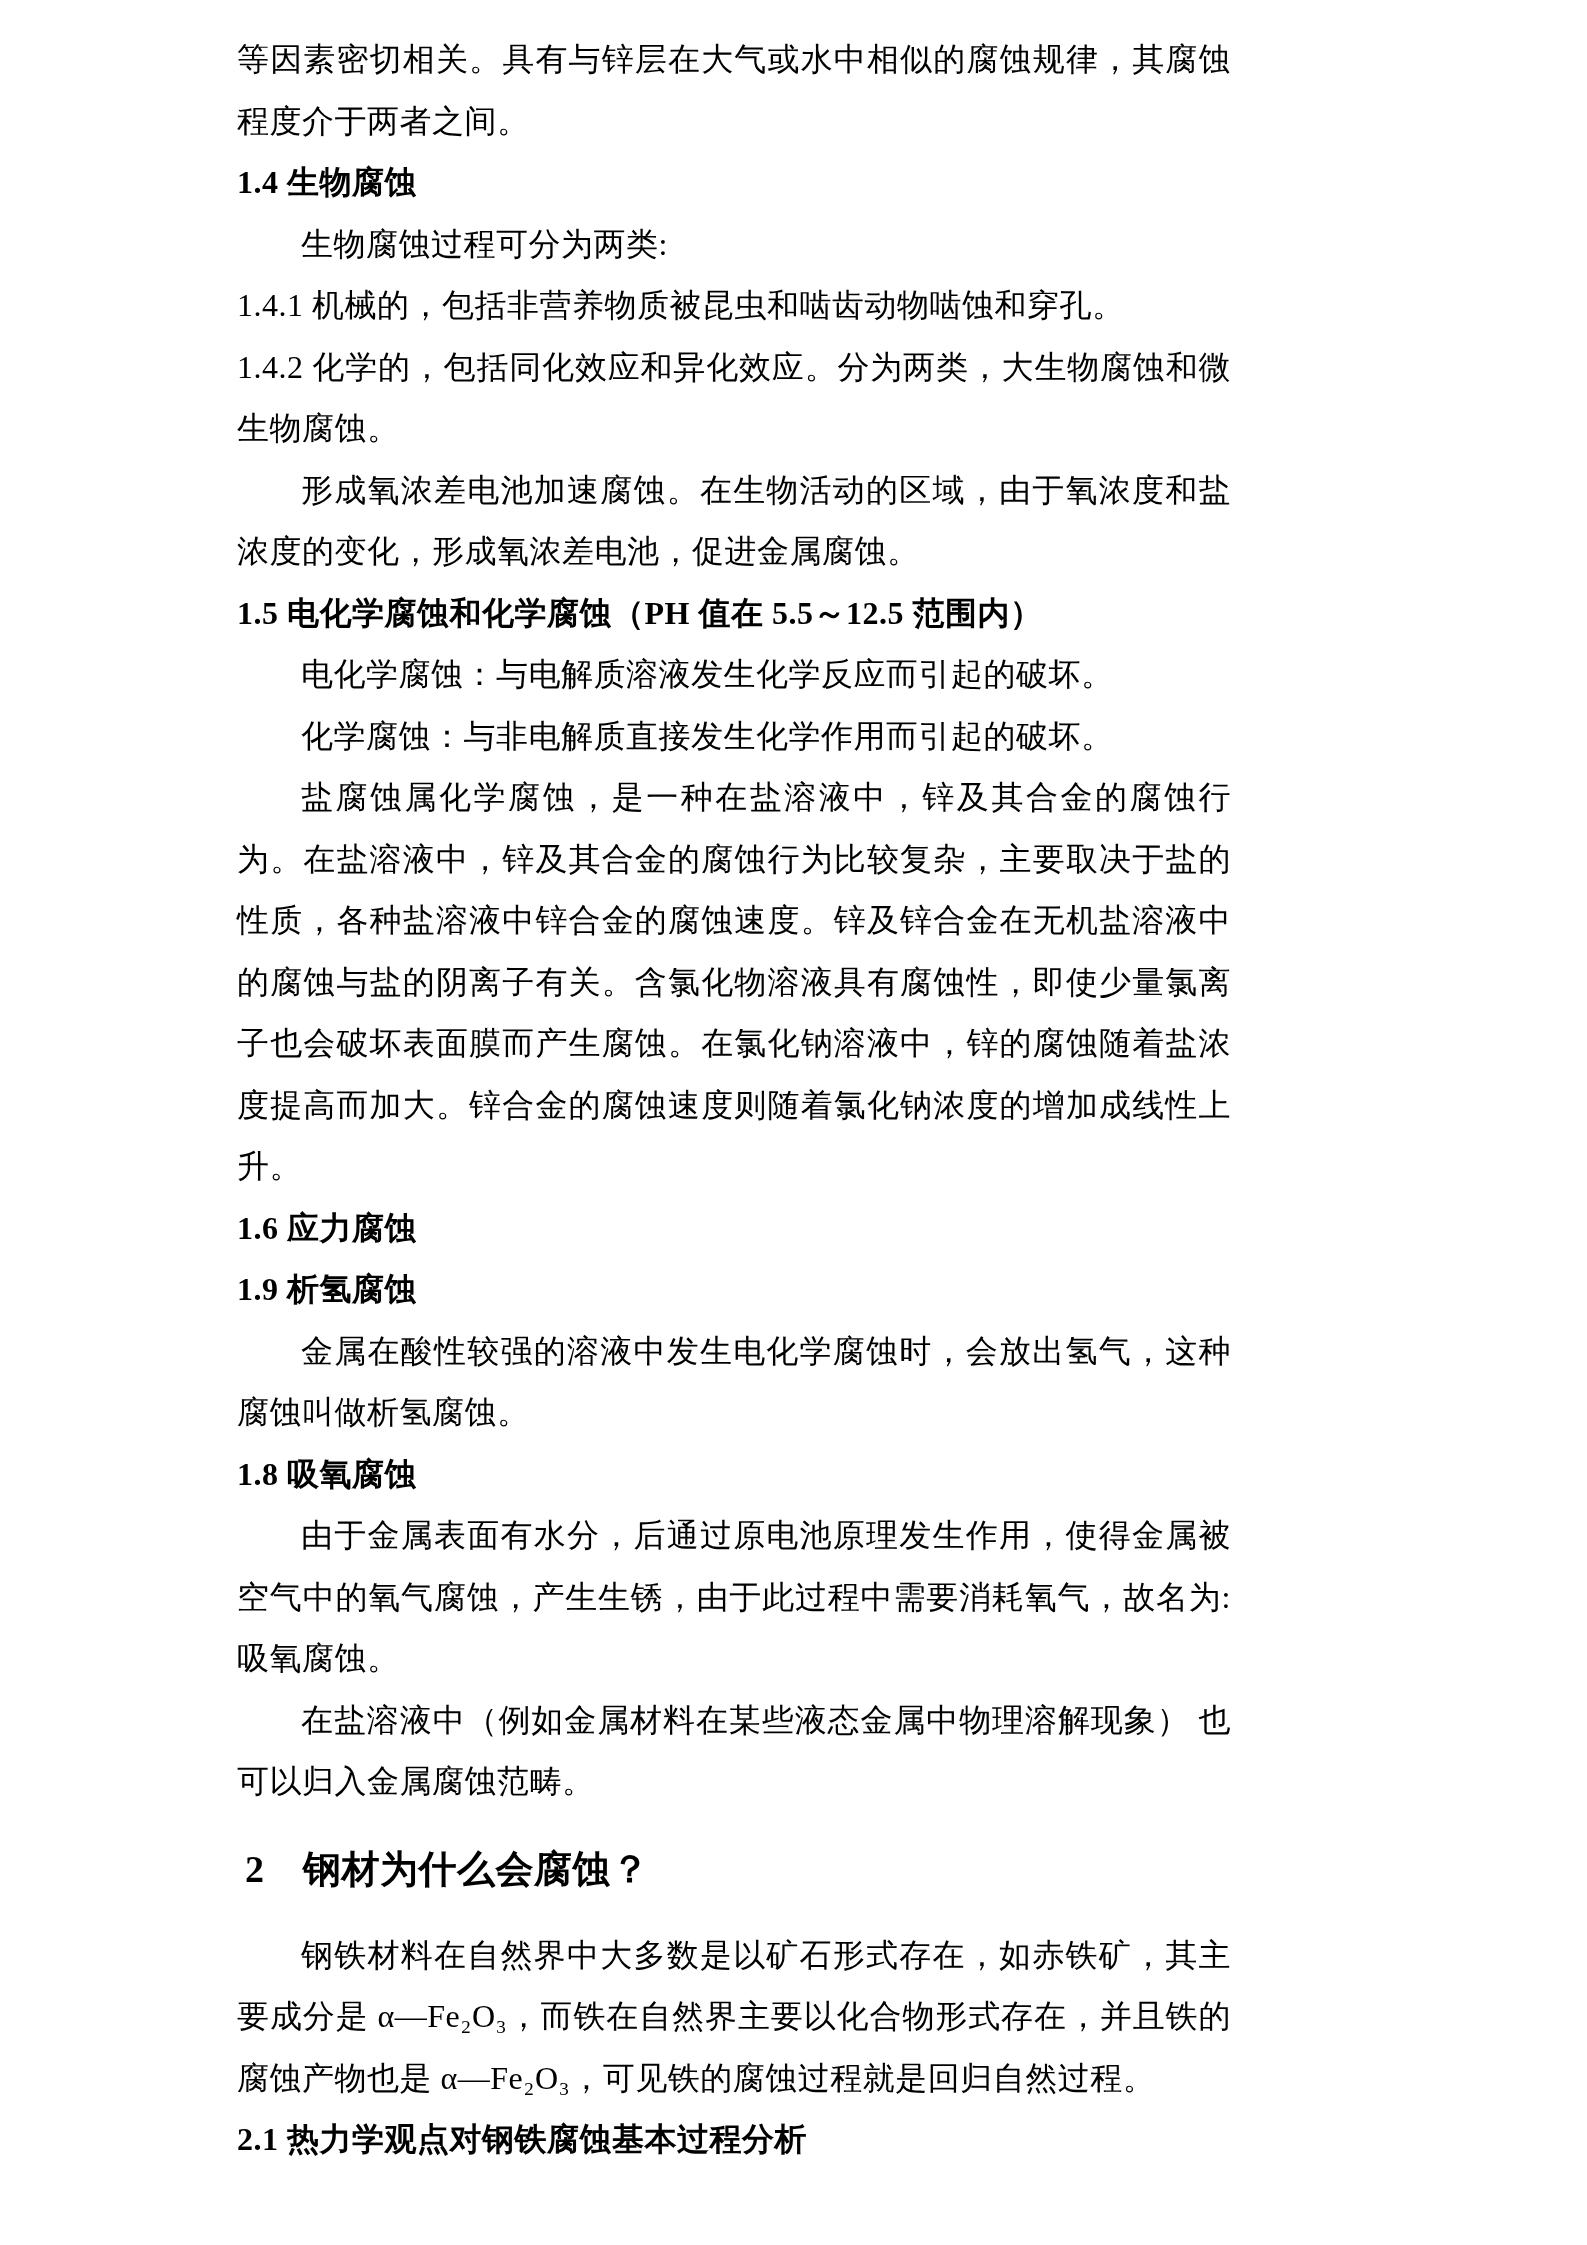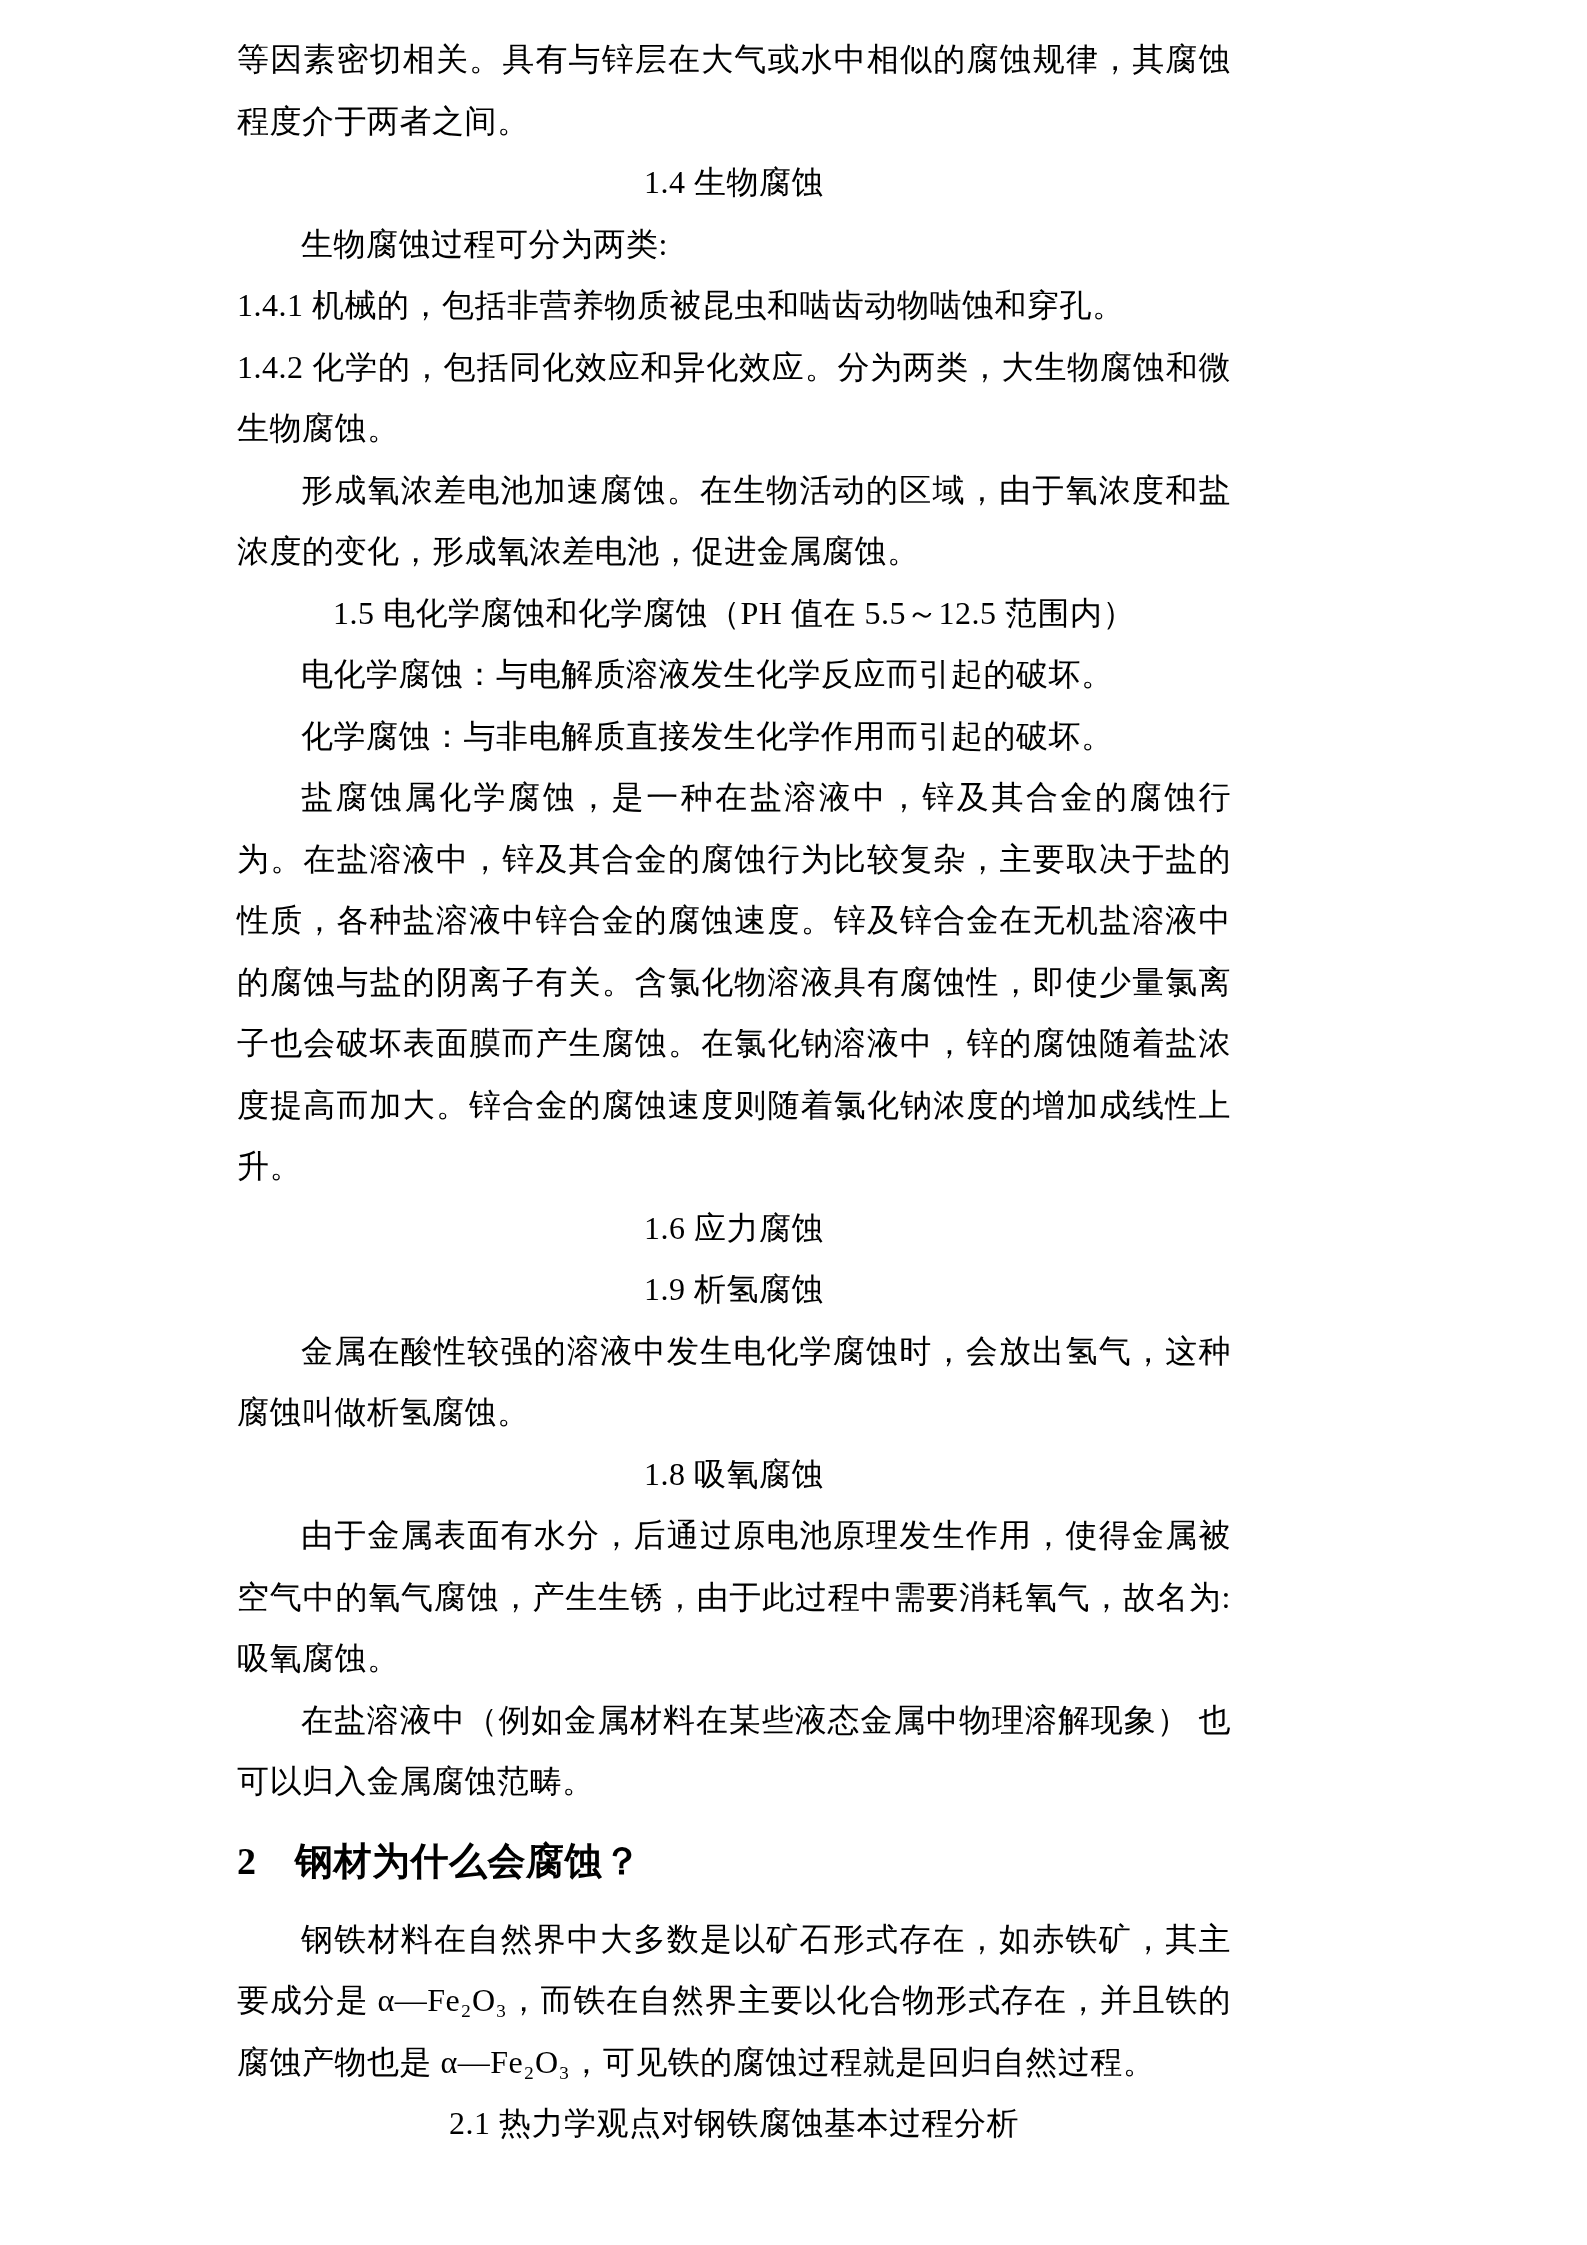--- a/index.html
+++ b/index.html
@@ -30,25 +30,25 @@
     font-weight: normal;
     text-align: justify;
     text-justify: inter-ideograph;
     letter-spacing: 0.5px;
     word-break: break-all;
   }
   .ind {
     text-indent: 2em;
   }
   .hd {
-    font-weight: normal;
-    text-align: center;
+    font-weight: bold;
+    text-align: left;
   }
   .hd-lg {
-    margin: 0;
+    margin: 8px;
     padding: 0;
     font-size: 38px;
     line-height: 96px;
     font-weight: bold;
     text-align: left;
     letter-spacing: 0.5px;
   }
 </style>
 </head>
 <body>

